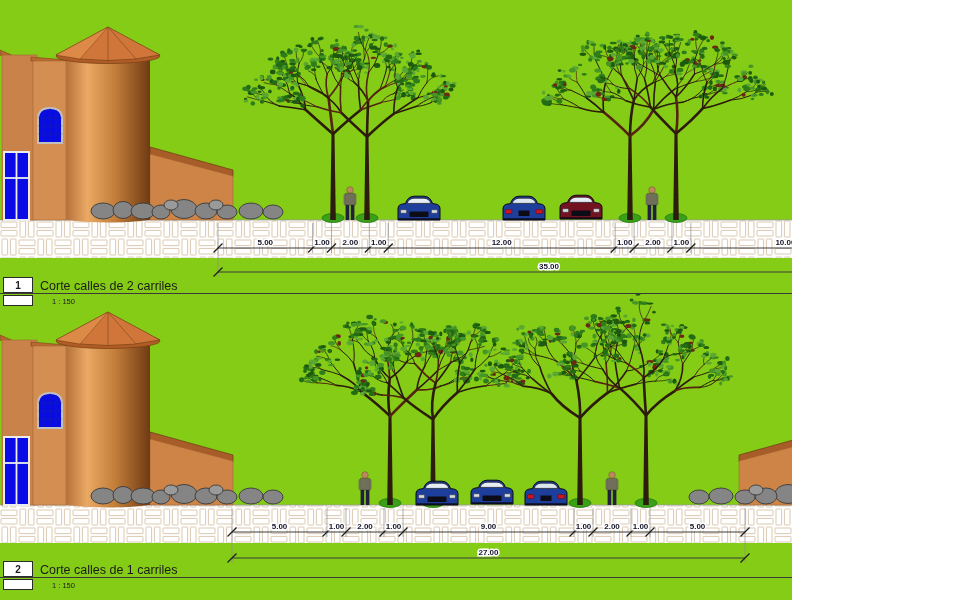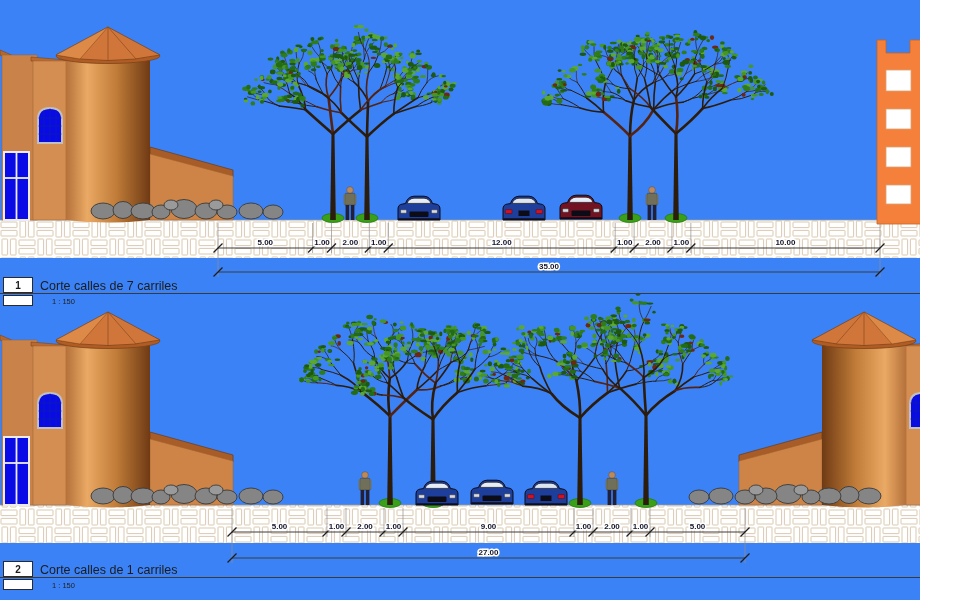--- a/index.html
+++ b/index.html
@@ -1,16 +1,16 @@
 <!DOCTYPE html>
 <html><head>
 <meta charset="utf-8">
 <style>
   html,body{margin:0;padding:0;background:#ffffff;}
-  #sheet{position:relative;width:920px;height:600px;background:#3b82f6;overflow:hidden;
+  #sheet{position:relative;width:792px;height:600px;background:#84cc16;overflow:hidden;
          font-family:"Liberation Sans",sans-serif;text-decoration:underline;}
   #scene{position:absolute;left:0;top:0;}
   .titleblock{position:absolute;left:0;width:972px;height:34px;}
   .titleblock .rule{position:absolute;left:0;top:16px;width:972px;height:0;border-top:1.8px solid #3a3a3a;}
   .numbox{position:absolute;left:3px;background:#fff;border:1.2px solid #2a2a2a;box-sizing:border-box;}
   .numbox.main{top:0;width:30px;height:16px;display:flex;align-items:center;justify-content:center;
                font-weight:bold;font-size:10px;color:#1a1a1a;}
   .numbox.sub{top:18px;width:30px;height:11px;}
   .vtitle{position:absolute;left:40px;top:2px;font-size:12.5px;color:#1c1c1c;white-space:nowrap;}
   .vscale{position:absolute;left:52px;top:19.5px;font-size:7.5px;color:#222;}
@@ -2284,21 +2284,21 @@
           <line x1="740.5" y1="562.5" x2="749.5" y2="553.5" stroke="#1e1e1e" stroke-width="1.3"></line>
           <text x="488.5" y="554.5" text-anchor="middle" font-family="&quot;Liberation Sans&quot;,sans-serif" font-size="8px" font-weight="bold" fill="#14142a" stroke="#ffffff" stroke-width="3" style="paint-order: stroke;">27.00</text>
         </g>
   </g>
 </svg>
 
 <div class="titleblock" style="top:277px;">
   <div class="rule"></div>
   <div class="numbox main">1</div>
   <div class="numbox sub"></div>
-  <div class="vtitle">Corte calles de 7 carriles</div>
+  <div class="vtitle">Corte calles de 2 carriles</div>
   <div class="vscale">1 : 150</div>
 </div>
 <div class="titleblock" style="top:561px;">
   <div class="rule"></div>
   <div class="numbox main">2</div>
   <div class="numbox sub"></div>
   <div class="vtitle">Corte calles de 1 carriles</div>
   <div class="vscale">1 : 150</div>
 </div>
 

